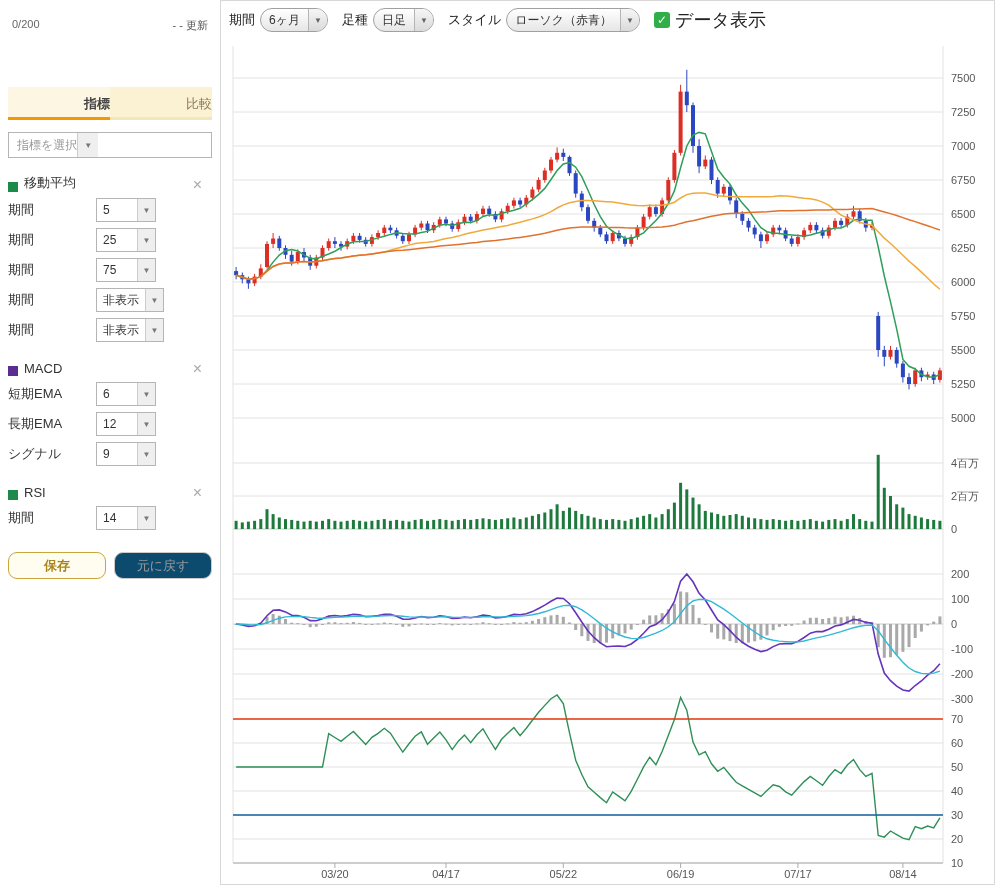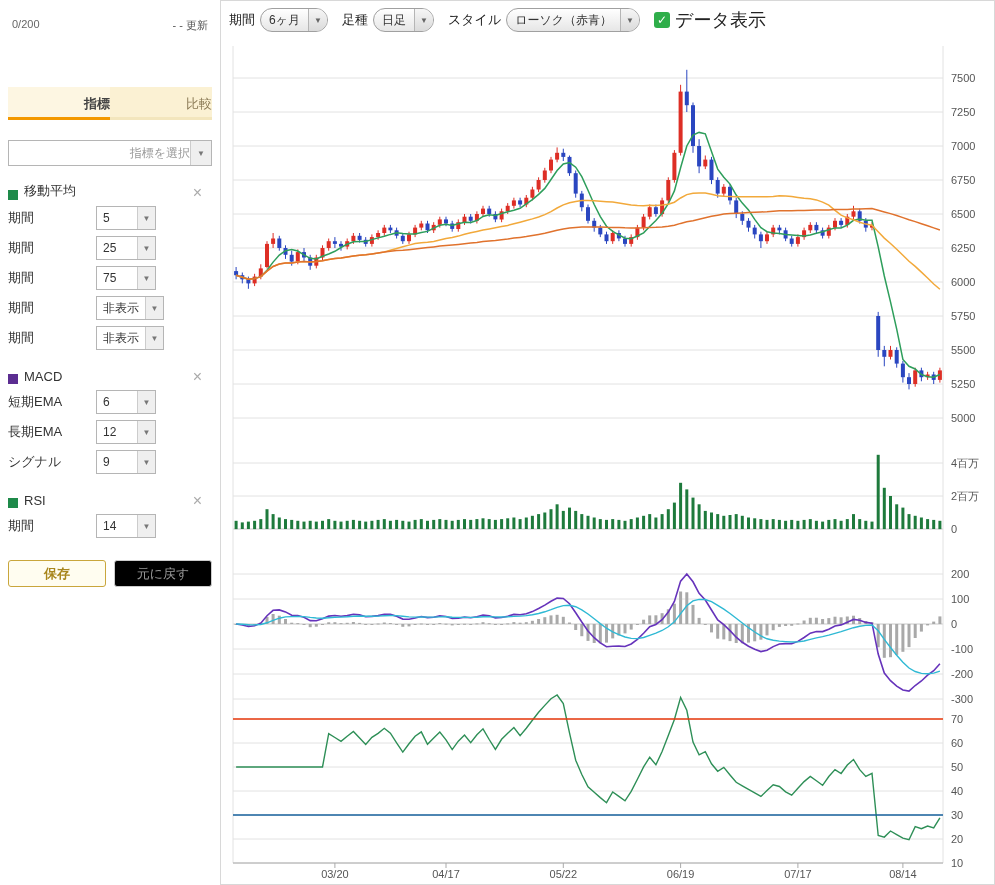--- a/index.html
+++ b/index.html
@@ -9,40 +9,40 @@
   .sidebar{position:absolute;left:0;top:0;width:220px;height:885px;background:#fff;padding-top:8px;box-sizing:border-box;}
   .memo{display:block;width:196px;height:62px;margin:0 auto;border:1px solid #b5b5b5;resize:none;
         font-size:12px;padding:4px 6px;box-sizing:border-box;font-family:inherit;color:#333;}
   .memo::placeholder{color:#999;}
   .memo-meta{width:196px;margin:10px auto 0;display:flex;justify-content:space-between;font-size:11px;color:#666;}
   .memo-meta .upd{color:#555;cursor:pointer;}
   .tabs{display:flex;margin:54px 8px 0;}
   .tab{flex:1;height:33px;line-height:33px;text-align:right;font-size:13px;background:#fbf1d3;color:#8a7a55;
        border-bottom:3px solid #f3e6bd;cursor:pointer;box-sizing:border-box;}
   .tab.active{background:#fdf6e2;color:#444;font-weight:bold;border-bottom:3px solid #f39800;}
-  .indicator-select{margin:20px 8px 0;height:24px;border:1px solid #b5b5b5;display:flex;align-items:stretch;
-       justify-content:flex-end;font-size:12px;color:#999;cursor:pointer;background:#fff;}
+  .indicator-select{margin:12px 8px 0;height:24px;border:1px solid #b5b5b5;display:flex;align-items:stretch;
+       justify-content:flex-start;font-size:12px;color:#999;cursor:pointer;background:#fff;}
   .indicator-select .val{line-height:24px;padding-left:8px;}
   .indicator-select .arr{width:20px;background:#efefef;border-left:1px solid #ccc;color:#777;font-size:8px;
        display:flex;align-items:center;justify-content:center;}
   .card{margin:18px 8px 0;}
   .card-header{display:flex;align-items:flex-end;gap:6px;font-size:13px;color:#333;height:16px;}
   .sq{width:10px;height:10px;display:inline-block;}
   .close{margin-left:auto;color:#aaa;font-size:16px;line-height:14px;cursor:pointer;padding-right:10px;}
   .prow{display:flex;align-items:center;margin-top:6px;font-size:13px;color:#333;}
   .prow .lbl{width:88px;}
   .mini-select{display:inline-flex;align-items:stretch;border:1px solid #b5b5b5;height:22px;min-width:58px;
        justify-content:space-between;font-size:12px;background:#fff;cursor:pointer;}
   .mini-select .val{line-height:22px;padding:0 6px;color:#333;}
   .mini-select .arr{width:17px;background:#efefef;border-left:1px solid #ccc;color:#777;font-size:8px;
        display:flex;align-items:center;justify-content:center;}
   .btn-row{display:flex;gap:8px;margin:22px 8px 0;}
-  .btn{flex:1;height:27px;font-size:13px;border-radius:3px;cursor:pointer;font-family:inherit;}
+  .btn{flex:1;height:27px;font-size:13px;border-radius:9px;cursor:pointer;font-family:inherit;}
   .btn.save{border:1px solid #c9a63c;background:#fffdf0;color:#a8861d;font-weight:bold;}
-  .btn.reset{border:1px solid #ccc;background:#000000;color:#999;font-family:Liberation Serif, serif;}
+  .btn.reset{border:1px solid #ccc;background:#0c4a6e;color:#999;font-family:Liberation Serif, serif;}
   
   .chart-region{position:absolute;left:220px;top:0;width:775px;height:885px;border:1px solid #d8d8d8;
        box-sizing:border-box;background:#fff;}
   #chart-svg{position:absolute;left:0;top:0;}
   .toolbar{position:absolute;left:8px;top:7px;display:flex;align-items:center;z-index:5;}
   .grp{display:flex;align-items:center;gap:5px;margin-right:14px;}
   .tlabel{font-size:13px;color:#222;}
   .sel{display:inline-flex;align-items:stretch;border:1px solid #a0a0a0;border-radius:12px;overflow:hidden;
        height:22px;background:linear-gradient(#ffffff,#e6e6e6);cursor:pointer;}
   .sel .val{padding:0 8px;line-height:22px;font-size:12px;color:#333;}

